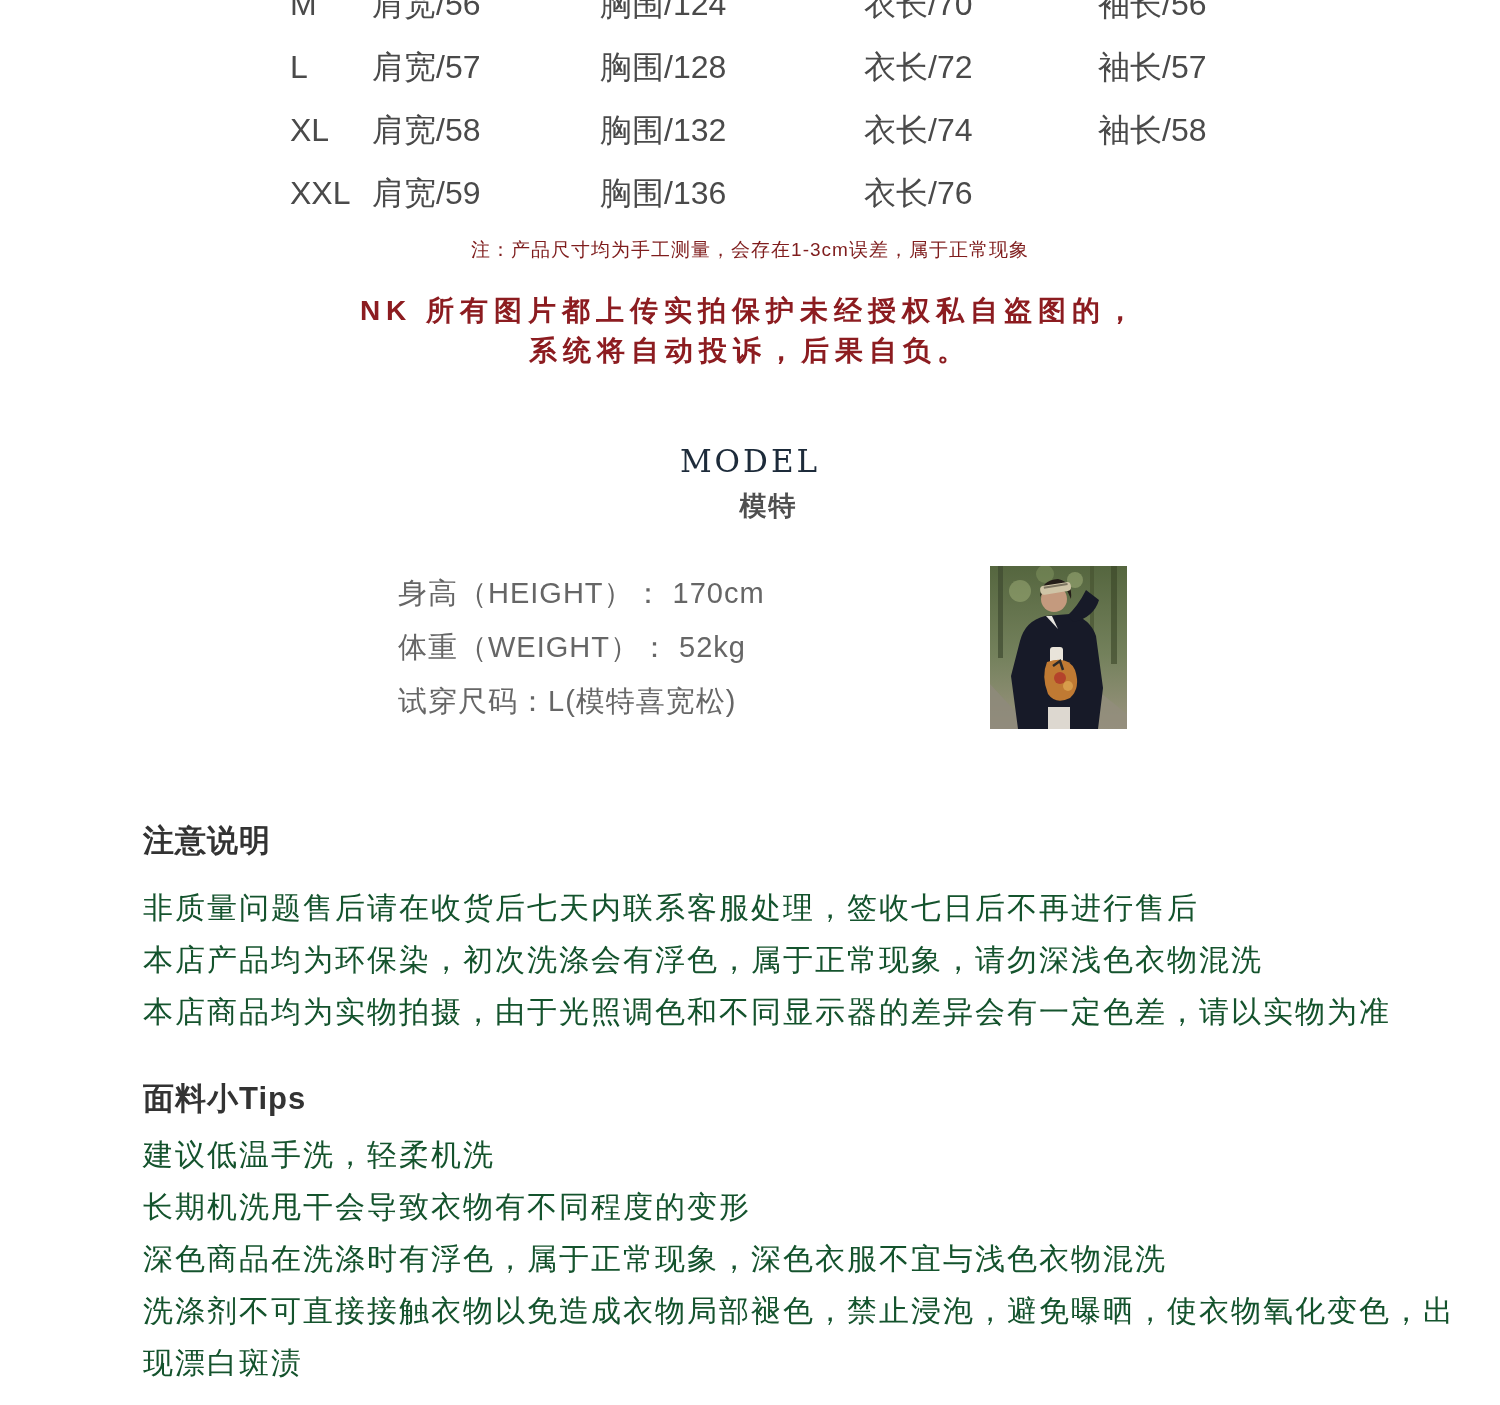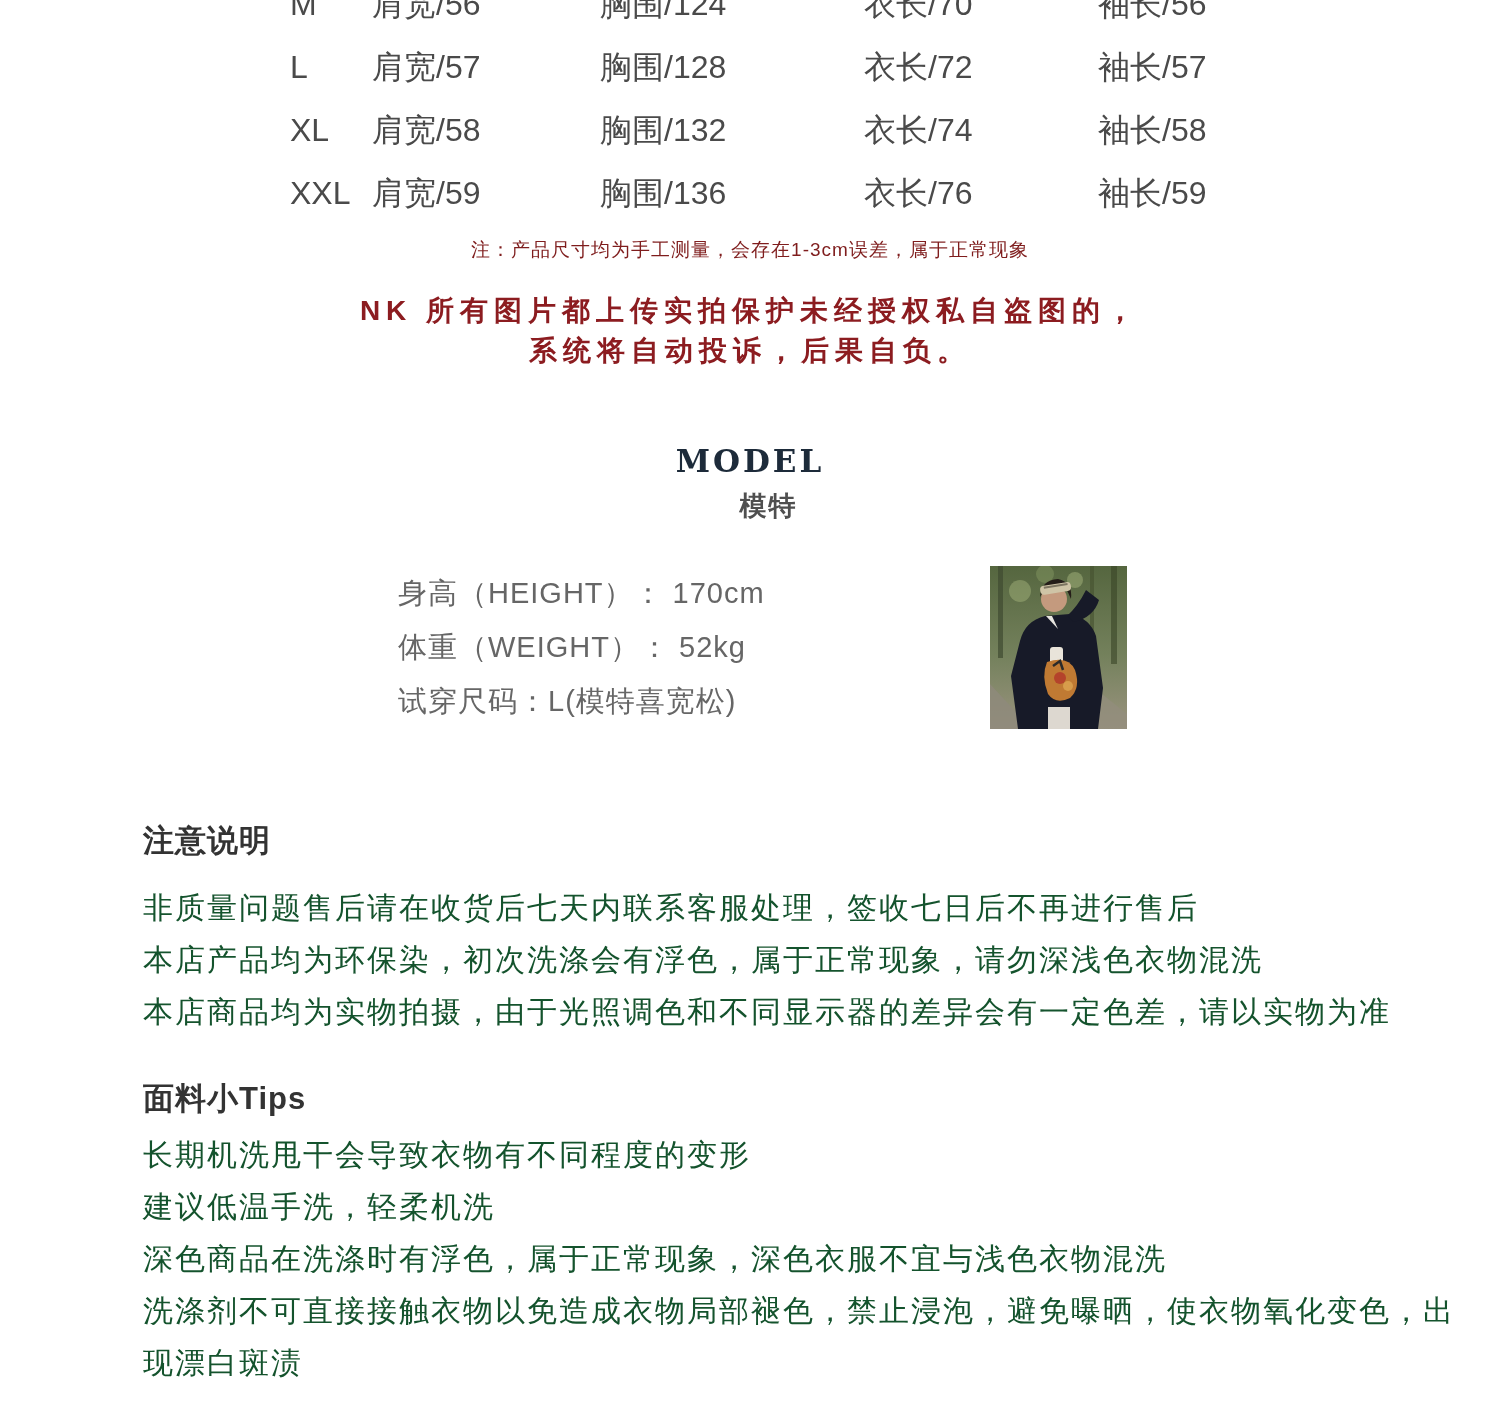--- a/index.html
+++ b/index.html
@@ -18,21 +18,21 @@
 
   .size-note { margin-top:12px; height:26px; line-height:26px;
     text-align:center; font-size:19px; color:#7f1d1d; letter-spacing:1px; }
 
   
   .warning { margin-top:28px; text-align:center; font-size:28px;
     font-weight:bold; letter-spacing:6px; line-height:40px; color:#8c1c20; }
 
   
   .model-title-en { margin-top:74px; text-align:center;
-    font-family:"DejaVu Serif","Liberation Serif",serif; font-weight:bold;
+    font-family:"DejaVu Serif","Liberation Serif",serif; font-weight:normal;
     font-size:31px; line-height:32px; letter-spacing:3px; color:#1d2b3a; }
   .model-title-zh { margin-top:14px; text-align:center; font-size:27px;
     line-height:30px; letter-spacing:2px; color:#4f4f4f; font-weight:bold;margin-left:37px; }
 
   .model-block { position:relative; margin-top:45px; height:163px; }
   .model-info { position:absolute; left:398px; top:0; font-size:29px;
     color:#666; line-height:54px; letter-spacing:1px; }
   .model-photo { position:absolute; left:990px; top:0; width:137px;
     height:163px; overflow:hidden; }
 
@@ -69,21 +69,20 @@
     <div class="cell-shoulder">肩宽/58</div>
     <div class="cell-bust">胸围/132</div>
     <div class="cell-length">衣长/74</div>
     <div class="cell-sleeve">袖长/58</div>
   </div>
   <div class="size-row">
     <div class="cell-size">XXL</div>
     <div class="cell-shoulder">肩宽/59</div>
     <div class="cell-bust">胸围/136</div>
     <div class="cell-length">衣长/76</div>
-    <div class="cell-sleeve">袖长/59</div>
   </div>
 </div>
 
 <div class="size-note">注：产品尺寸均为手工测量，会存在1-3cm误差，属于正常现象</div>
 
 <div class="warning">
   <div>NK 所有图片都上传实拍保护未经授权私自盗图的，</div>
   <div>系统将自动投诉，后果自负。</div>
 </div>
 
@@ -133,17 +132,17 @@
 
 <div class="section-heading notice-heading">注意说明</div>
 <div class="section-body notice-body">
   <div>非质量问题售后请在收货后七天内联系客服处理，签收七日后不再进行售后</div>
   <div>本店产品均为环保染，初次洗涤会有浮色，属于正常现象，请勿深浅色衣物混洗</div>
   <div>本店商品均为实物拍摄，由于光照调色和不同显示器的差异会有一定色差，请以实物为准</div>
 </div>
 
 <div class="section-heading tips-heading">面料小Tips</div>
 <div class="section-body tips-body">
+  <div>建议低温手洗，轻柔机洗</div>
   <div>长期机洗甩干会导致衣物有不同程度的变形</div>
-  <div>建议低温手洗，轻柔机洗</div>
   <div>深色商品在洗涤时有浮色，属于正常现象，深色衣服不宜与浅色衣物混洗</div>
   <div>洗涤剂不可直接接触衣物以免造成衣物局部褪色，禁止浸泡，避免曝晒，使衣物氧化变色，出现漂白斑渍</div>
 </div>
 
 </body></html>

